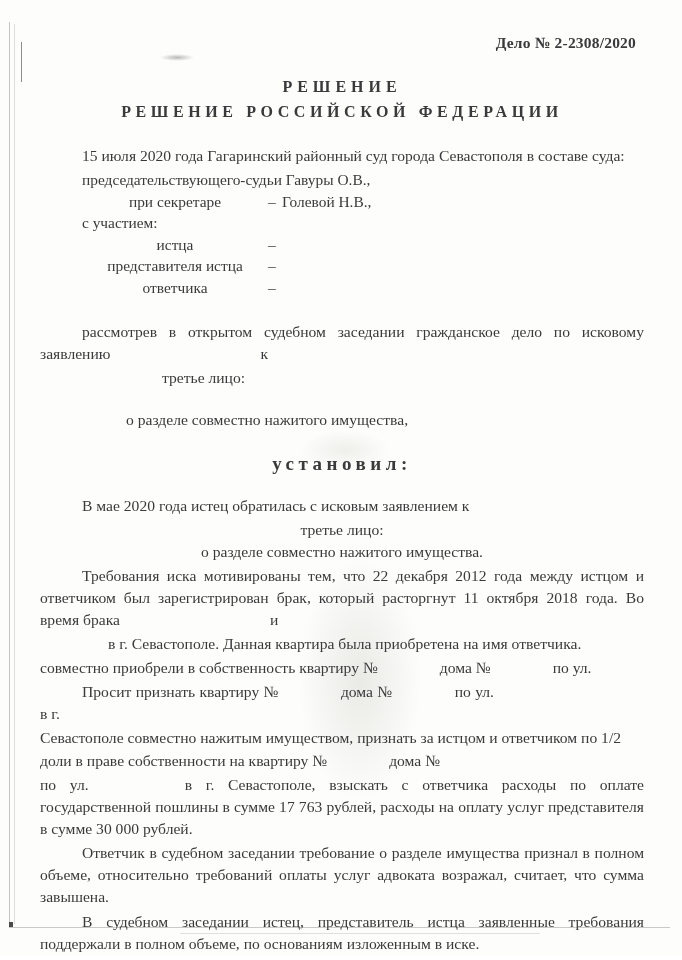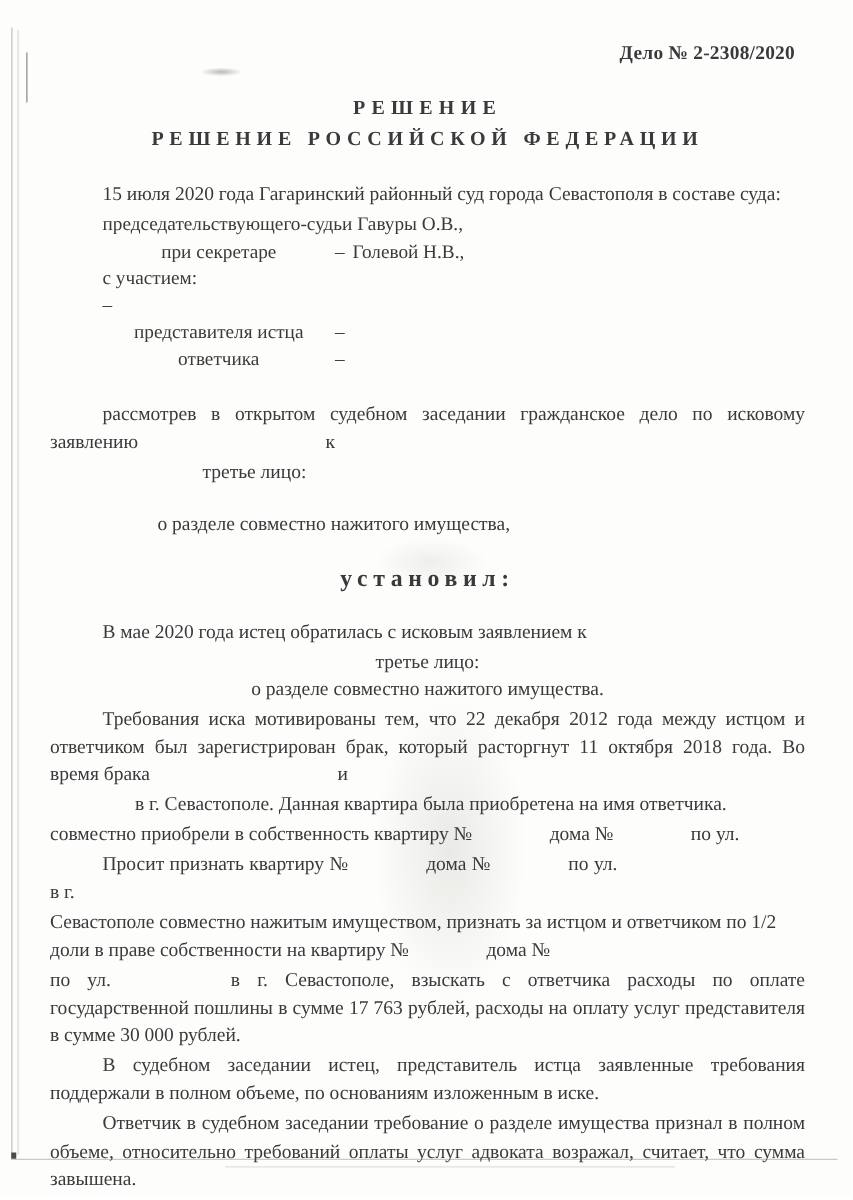--- a/index.html
+++ b/index.html
@@ -193,20 +193,21 @@
       </div>
       <div class="prow">
         <span class="role">при секретаре</span>
         <span class="dash">–</span>
         <span class="name">Голевой Н.В.,</span>
       </div>
       <div class="prow single">
         <span class="role">с участием:</span>
       </div>
       <div class="prow">
+        <span class="role">истца</span>
         <span class="dash">–</span>
         <span class="name"></span>
       </div>
       <div class="prow">
         <span class="role">представителя истца</span>
         <span class="dash">–</span>
       </div>
       <div class="prow">
         <span class="role">ответчика</span>
         <span class="dash">–</span>
@@ -233,23 +234,23 @@
       <p class="body noindent" style="text-indent:68px;">в г. Севастополе. Данная квартира была приобретена на имя ответчика.</p>
       <p class="body noindent last-left"><span>совместно приобрели в собственность квартиру №</span><span class="gap gap-md"></span><span>дома №</span><span class="gap gap-md"></span><span>по ул.</span></p>
     </div>
 
     <div class="para-block">
       <p class="body"><span>Просит признать квартиру №</span><span class="gap gap-md"></span><span>дома №</span><span class="gap gap-md"></span><span>по ул.</span><span class="gap gap-xl"></span><span>в г.</span></p>
       <p class="body noindent last-left"><span>Севастополе совместно нажитым имуществом, признать за истцом и ответчиком по 1/2 доли в праве собственности на квартиру №</span><span class="gap gap-md"></span><span>дома №</span></p>
       <p class="body noindent"><span>по ул.</span><span class="gap gap-lg"></span><span>в г. Севастополе, взыскать с ответчика расходы по оплате государственной пошлины в сумме 17 763 рублей, расходы на оплату услуг представителя в сумме 30 000 рублей.</span></p>
     </div>
 
+    <p class="body">Ответчик в судебном заседании требование о разделе имущества признал в полном объеме, относительно требований оплаты услуг адвоката возражал, считает, что сумма завышена.</p>
+
     <p class="body">В судебном заседании истец, представитель истца заявленные требования поддержали в полном объеме, по основаниям изложенным в иске.</p>
-
-    <p class="body">Ответчик в судебном заседании требование о разделе имущества признал в полном объеме, относительно требований оплаты услуг адвоката возражал, считает, что сумма завышена.</p>
 
     <div class="para-block">
       <p class="body noindent" style="text-indent:42px;"><span>Представители   третьих   лиц</span><span class="gap gap-xl"></span></p>
       <p class="left-pad-frag pad-60">в судебное заседание не явились, извещены надлежаще.</p>
     </div>
 
   </div>
 </div>
 
 </body></html>

